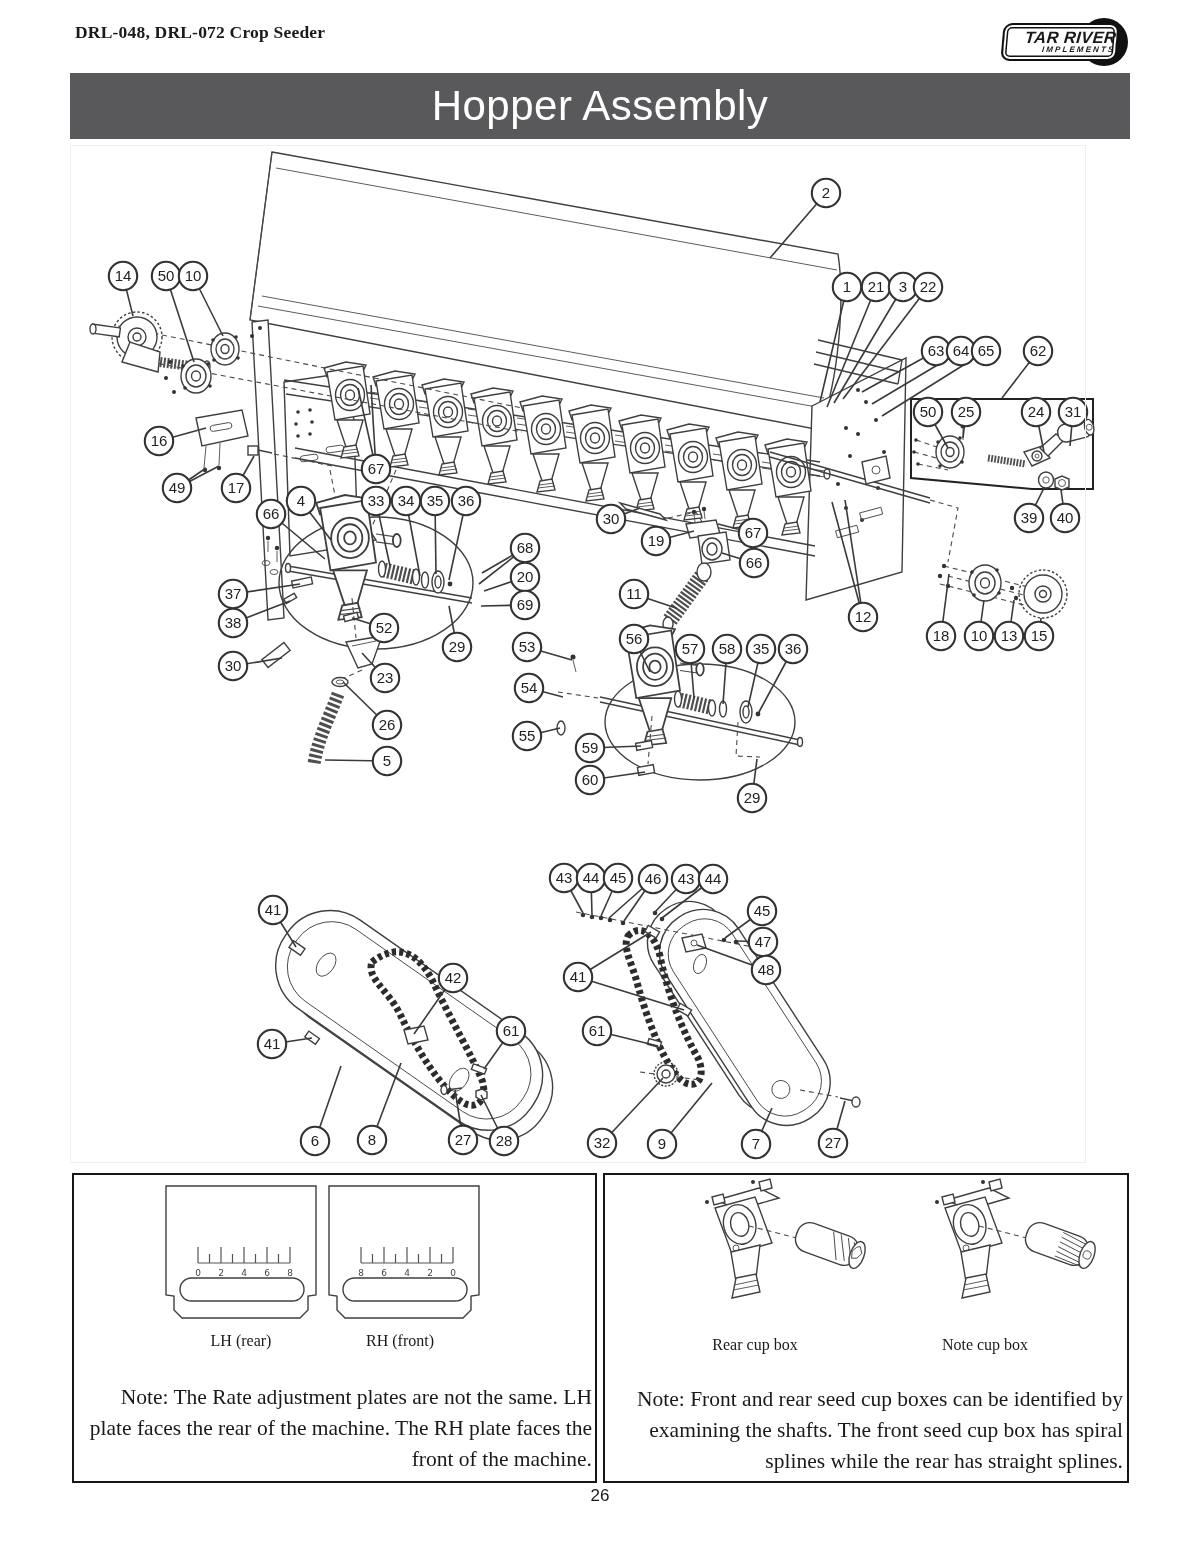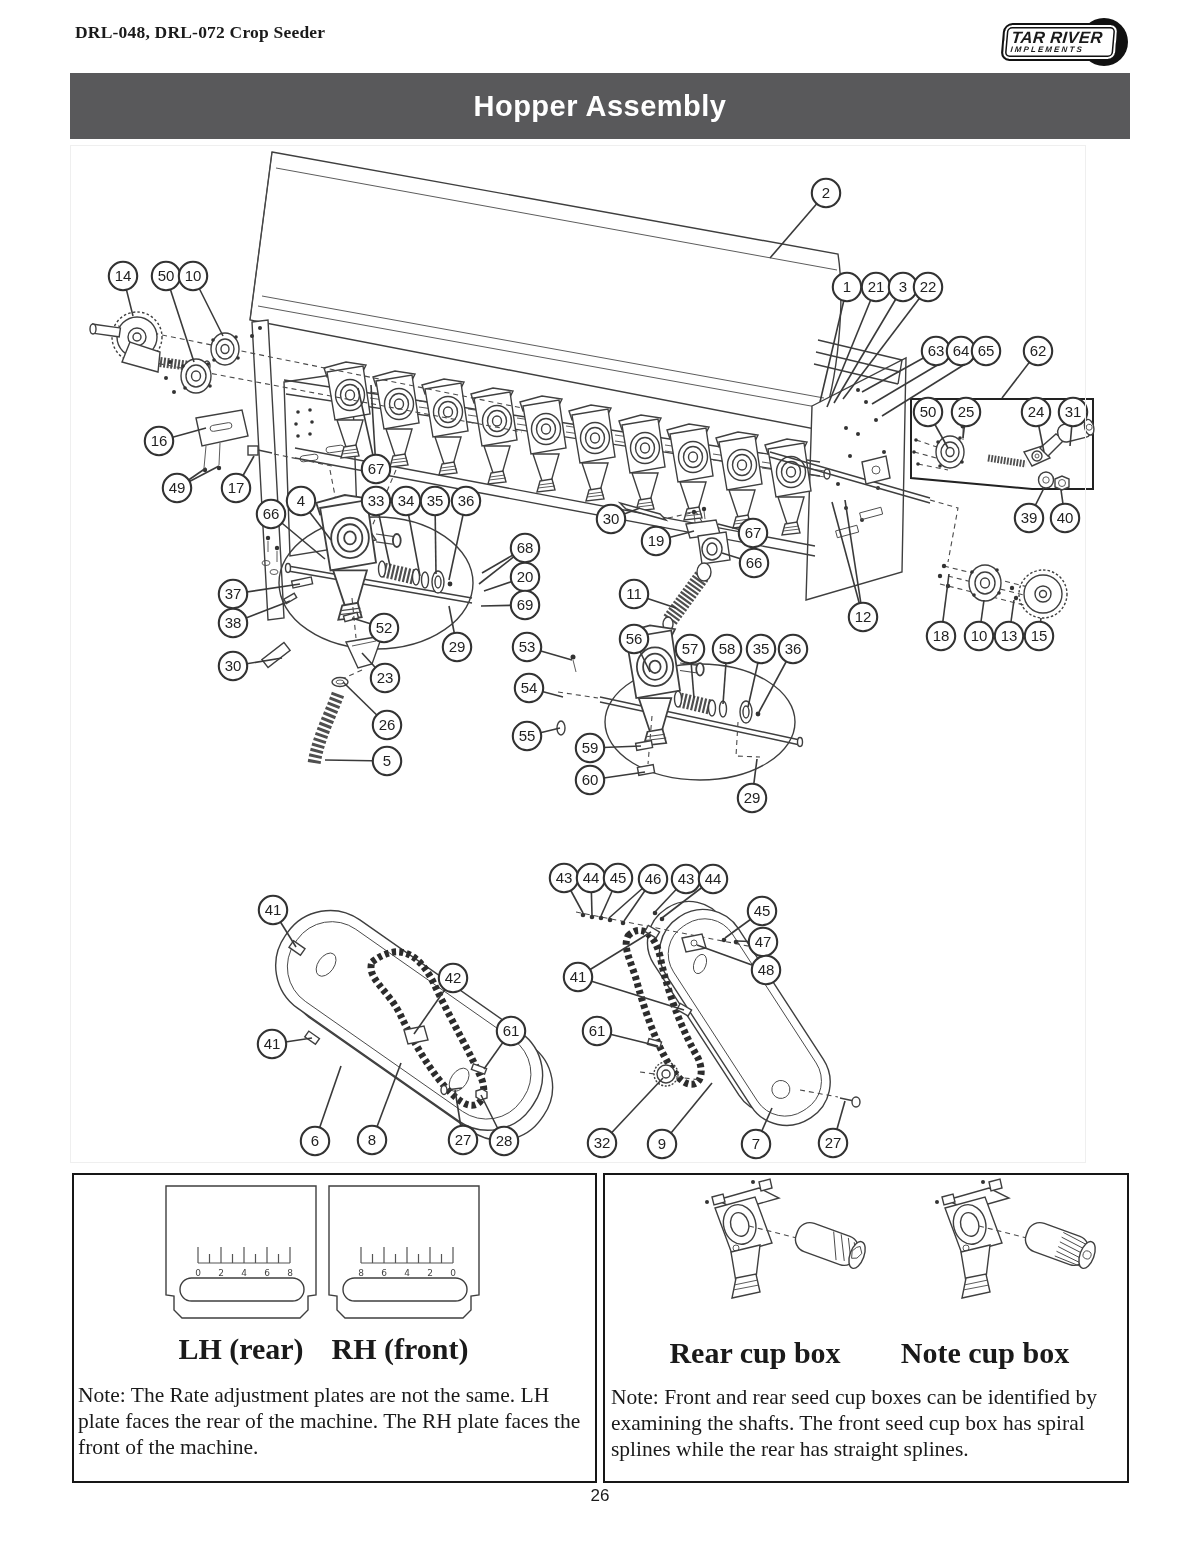--- a/index.html
+++ b/index.html
@@ -1,35 +1,35 @@
 <!DOCTYPE html>
 <html><head>
 <meta charset="utf-8">
 <style>
   html,body{margin:0;padding:0;}
   body{width:1200px;height:1553px;position:relative;background:#fff;
        font-family:"Liberation Serif",serif;color:#1a1a1a;overflow:hidden;}
-  .abs{position:absolute;}
+  .abs{position:absolute;text-align:right;}
   #header-title{left:75px;top:22px;font-size:17.5px;font-weight:bold;letter-spacing:.2px;}
   #logo{left:1002px;top:16px;width:136px;height:52px;}
   #logo .disc{position:absolute;left:78px;top:2px;width:48px;height:48px;border-radius:50%;background:#111;}
   #logo .plate{position:absolute;left:0;top:7px;width:116px;height:38px;background:#fff;
                border:2.5px solid #111;border-radius:9px;box-shadow:inset 0 0 0 2px #fff,inset 0 0 0 3.5px #111;
                transform:skewX(-5deg);display:flex;flex-direction:column;justify-content:center;padding-left:7px;box-sizing:border-box;}
   #logo .l1{font-family:"Liberation Sans",sans-serif;font-style:italic;font-weight:bold;font-size:16.5px;line-height:15px;letter-spacing:.4px;}
   #logo .l2{font-family:"Liberation Sans",sans-serif;font-style:italic;font-weight:bold;font-size:8px;letter-spacing:2.1px;line-height:9px;}
   #title-bar{left:70px;top:73px;width:1060px;height:66px;display:flex;align-items:center;justify-content:center;}
-  #title-bar span{font-family:"Liberation Sans",sans-serif;font-weight:bold;font-size:29px;letter-spacing:.5px;}
+  #title-bar span{font-family:"Liberation Sans",sans-serif;font-weight:normal;font-size:42px;letter-spacing:.5px;}
   #diagram-frame{left:70px;top:145px;width:1014px;height:1016px;border:1px solid #efefef;}
   svg#art{position:absolute;left:0;top:0;width:1200px;height:1553px;}
   .notebox{border:2.2px solid #161616;background:transparent;box-sizing:border-box;}
   #box-left{left:72px;top:1173px;width:525px;height:310px;}
   #box-right{left:603px;top:1173px;width:526px;height:310px;}
-  .caption{position:absolute;font-size:30px;transform:translateX(-50%);white-space:nowrap;font-weight:bold;}
-  .notetext{position:absolute;font-size:21.5px;line-height:26px;}
+  .caption{position:absolute;font-size:16px;transform:translateX(-50%);white-space:nowrap;}
+  .notetext{position:absolute;font-size:21.5px;line-height:31px;}
   #note-left{left:78px;top:1382px;width:514px;}
   #note-right{left:611px;top:1384px;width:512px;font-family:Liberation Serif, serif;}
   #page-number{left:0;top:1486px;width:1200px;text-align:center;font-family:"Liberation Sans",sans-serif;font-size:17px;}
   
   .ln{fill:none;stroke:#3f3f3f;stroke-width:1.4;}
   .w{fill:#fff;stroke:#3f3f3f;stroke-width:1.4;}
   .thin{fill:none;stroke:#4a4a4a;stroke-width:.9;}
   .dash{fill:none;stroke:#4a4a4a;stroke-width:1.1;stroke-dasharray:5 4;}
   .dot{fill:#333;stroke:none;}
   .chain{fill:none;stroke:#2c2c2c;stroke-width:7;stroke-dasharray:4.2 3.2;}

